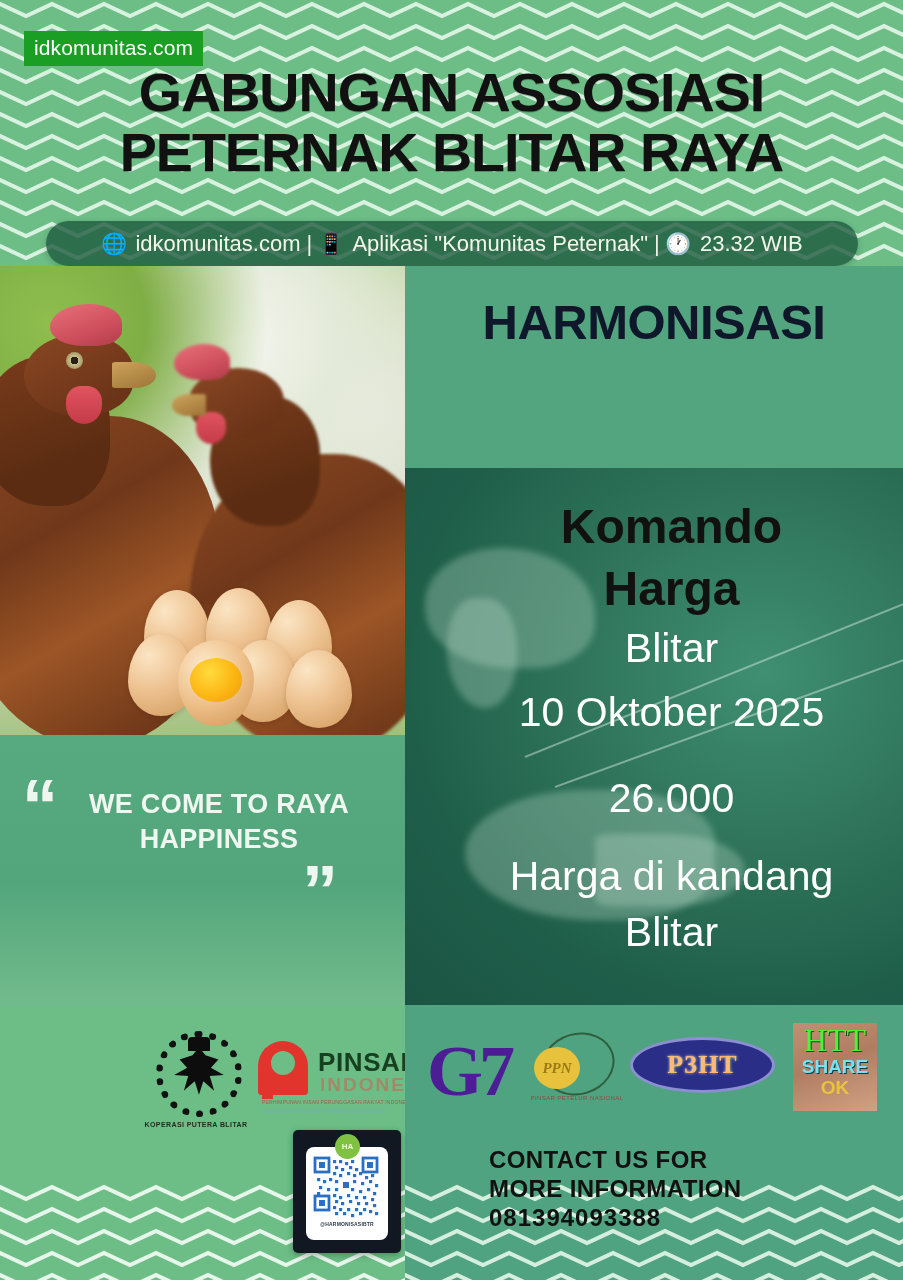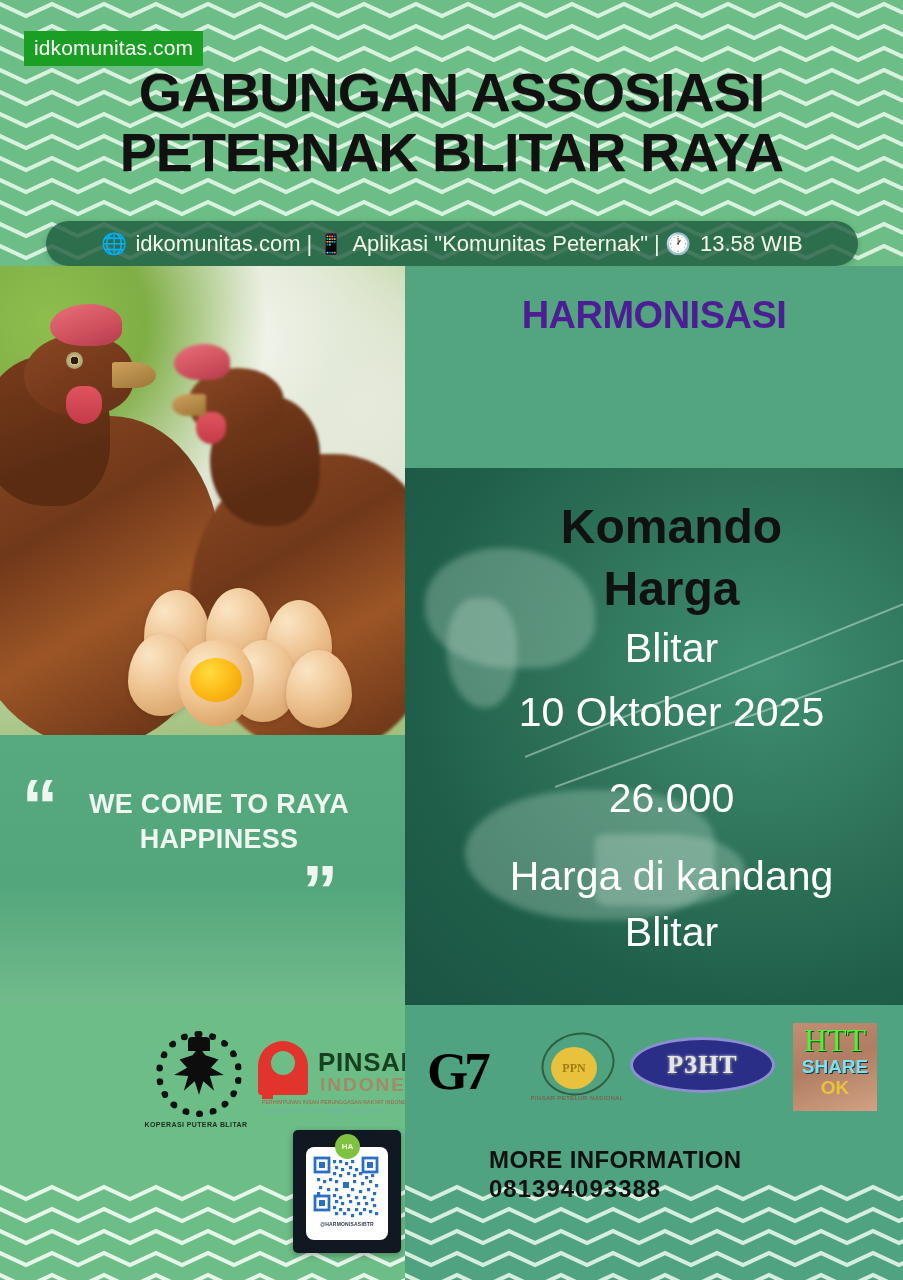--- a/index.html
+++ b/index.html
@@ -145,21 +145,21 @@
   }
 
   
   #harmonisasi-band {
     position:absolute; left:0; top:0; width:498px; height:202px;
     background:#53a580;
     display:flex; align-items:flex-start; justify-content:center;
   }
   #harmonisasi {
     margin-top:28px;
-    color:#4c1d95; font-weight:bold; font-size:38px; letter-spacing:-0.5px;
+    color:#0f172a; font-weight:bold; font-size:49px; letter-spacing:-0.5px;
     font-family:"Liberation Sans", sans-serif; white-space:nowrap;text-align:right;
   }
 
   #detail-panel {
     position:absolute; left:0; top:202px; width:498px; height:537px;
     overflow:hidden;
     background:
       radial-gradient(ellipse at 72% 38%, #3f8f73 0%, #2d7158 42%, #1f5f4a 70%, #1b5443 100%);
   }
   .conductor-hand {
@@ -224,27 +224,27 @@
   #pinsar-tag2 { position:absolute; left:4px; top:67px; width:156px; color:#7aa8c2; font-size:5px; letter-spacing:.2px; opacity:.8; font-family:"Liberation Sans", sans-serif; }
 
   
   #qr-card { position:absolute; left:293px; top:1130px; width:108px; height:123px; background:#111822; border-radius:5px; z-index:9; box-shadow:0 2px 6px rgba(0,0,0,.3); }
   #qr-inner { position:absolute; left:13px; top:17px; width:82px; height:93px; background:#ffffff; border-radius:8px; }
   #qr-badge { position:absolute; left:42px; top:4px; width:25px; height:25px; border-radius:50%; background:#7fc241; color:#f1ffd8; font-size:8px; font-weight:bold; display:flex; align-items:center; justify-content:center; z-index:3; }
   #qr-matrix { position:absolute; left:7px; top:9px; width:68px; height:62px; }
   #qr-handle { position:absolute; left:0; top:74px; width:82px; text-align:center; color:#2b3a4a; font-size:5px; font-weight:bold; letter-spacing:.2px; font-family:"Liberation Sans", sans-serif; }
 
   
-  #logo-g7 { position:absolute; left:22px; top:20px; width:92px; height:92px; color:#000000; font-weight:bold; font-size:53px; line-height:92px; font-family:"Liberation Serif", serif; letter-spacing:-4px; }
+  #logo-g7 { position:absolute; left:22px; top:20px; width:92px; height:92px; color:#4c1d95; font-weight:bold; font-size:72px; line-height:92px; font-family:"Liberation Serif", serif; letter-spacing:-4px; }
   #logo-ppn { position:absolute; left:118px; top:24px; width:108px; height:90px; }
   #ppn-ellipse { position:absolute; left:18px; top:4px; width:74px; height:62px; border-radius:50%; border:2px solid #2f5f3f; transform:rotate(-16deg); }
-  #ppn-circle { position:absolute; left:28px; top:18px; width:46px; height:42px; border-radius:50%; background:#e8c23c; display:flex; align-items:center; justify-content:center; color:#9b7b12; font-weight:bold; font-size:12px; font-family:"Liberation Serif", serif; }
+  #ppn-circle { position:absolute; left:11px; top:18px; width:46px; height:42px; border-radius:50%; background:#e8c23c; display:flex; align-items:center; justify-content:center; color:#9b7b12; font-weight:bold; font-size:15px; font-style:italic; font-family:"Liberation Serif", serif; }
   #ppn-label { position:absolute; left:0; top:66px; width:108px; text-align:center; color:#8f4a3f; font-size:6px; letter-spacing:.4px; font-family:"Liberation Sans", sans-serif; }
   #logo-p3ht { position:absolute; left:225px; top:32px; width:145px; height:56px; border-radius:50%; background:#2b2e86; border:3px solid #8c8fd1; display:flex; align-items:center; justify-content:center; }
-  #p3ht-text { color:#e5e5e5; font-weight:bold; font-size:26px; font-family:"Liberation Serif", serif; text-shadow:0 0 3px #ffffff, 1px 1px 0 #123; letter-spacing:1px; }
+  #p3ht-text { color:#fdba74; font-weight:bold; font-size:26px; font-family:"Liberation Serif", serif; text-shadow:0 0 3px #ffffff, 1px 1px 0 #123; letter-spacing:1px; }
   #logo-htt { position:absolute; left:388px; top:18px; width:84px; height:88px; background:linear-gradient(160deg,#c38f74 0%,#b07d62 45%,#d2a183 100%); overflow:hidden; }
   #htt-1 { position:absolute; left:0; top:0; width:84px; text-align:center; color:#4ef23a; font-weight:normal; font-size:32px; line-height:34px; font-family:"Liberation Serif", serif; text-shadow:1px 1px 0 #0b4a06; }
   #htt-2 { position:absolute; left:0; top:33px; width:84px; text-align:center; color:#7ae0f2; font-weight:bold; font-size:19px; line-height:22px; font-family:"Liberation Sans", sans-serif; text-shadow:1px 1px 0 #0a3b47; }
   #htt-3 { position:absolute; left:0; top:56px; width:84px; text-align:center; color:#e8c33c; font-weight:bold; font-size:19px; line-height:18px; font-family:"Liberation Sans", sans-serif; }
 
   #contact-block { position:absolute; left:84px; top:140px; width:400px; z-index:4; }
   #contact-block div { color:#111111; font-weight:bold; font-size:24px; line-height:29px; letter-spacing:.4px; font-family:"Liberation Sans", sans-serif; }
   #contact-phone { letter-spacing:1px !important; }
 </style>
 </head>
@@ -273,21 +273,21 @@
     </div>
 
     <div id="info-bar">
       <span class="ic">🌐</span>
       <span class="ib" style="padding-left:8px;">idkomunitas.com</span>
       <span class="sep">|</span>
       <span class="ic">📱</span>
       <span class="ib" style="padding-left:8px;">Aplikasi "Komunitas Peternak"</span>
       <span class="sep">|</span>
       <span class="ic">🕐</span>
-      <span class="ib" style="padding-left:8px;">13.58 WIB</span>
+      <span class="ib" style="padding-left:8px;">23.32 WIB</span>
     </div>
   </div>
 
   <div id="main">
 
     <div id="col-left">
 
       <div id="photo">
         <div class="pbg"></div>
 
@@ -421,20 +421,21 @@
         <span id="p3ht-text">P3HT</span>
       </div>
 
       <div id="logo-htt">
         <div id="htt-1">HTT</div>
         <div id="htt-2">SHARE</div>
         <div id="htt-3">OK</div>
       </div>
 
       <div id="contact-block">
+        <div>CONTACT US FOR</div>
         <div>MORE INFORMATION</div>
         <div id="contact-phone">081394093388</div>
       </div>
     </div>
 
   </div>
 
   <div id="qr-card">
     <div id="qr-badge">HA</div>
     <div id="qr-inner">

